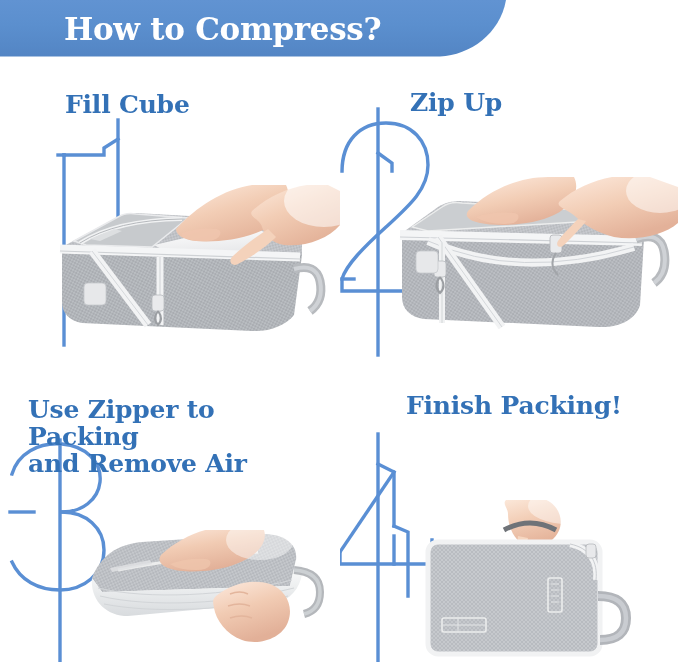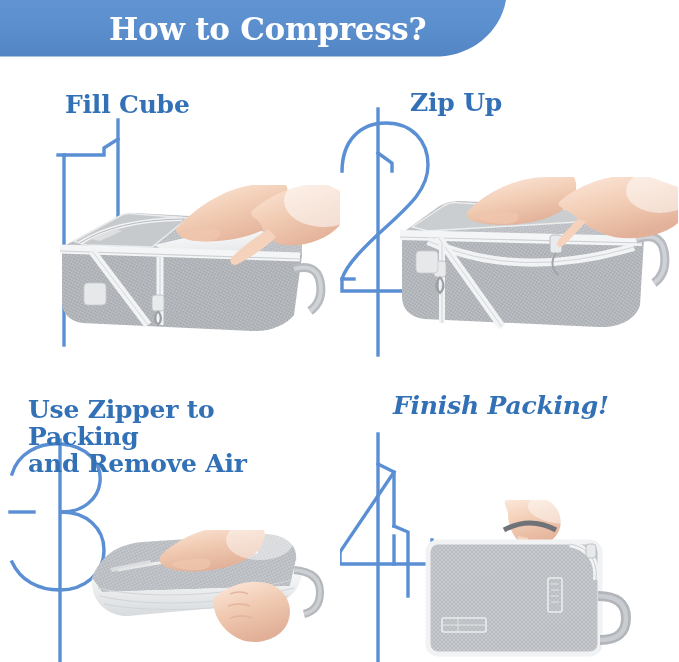--- a/index.html
+++ b/index.html
@@ -41,21 +41,20 @@
     top: 7px;
     width: 420px;
     height: 44px;
     line-height: 44px;
     color: #ffffff;
     font-family: "DejaVu Serif", serif;
     font-weight: bold;
     font-size: 31px;
     letter-spacing: -0.3px;
     white-space: nowrap;
-    margin-left: 45px;
   }
 
   
   .grid {
     position: absolute;
     left: 0;
     top: 57px;
     width: 540px;
     height: 605px;
   }
@@ -76,21 +75,21 @@
     font-weight: bold;
     font-size: 25px;
     line-height: 27px;
     letter-spacing: -0.2px;
     white-space: pre-line;
     z-index: 6;
   }
   .step-1 .step-title { left: 65px; top: 34px; }
   .step-2 .step-title { left: 70px; top: 32px; }
   .step-3 .step-title { left: 28px;  top: 36px; width: 300px; }
-  .step-4 .step-title { left: 53px; top: 32px; font-style: italic; }
+  .step-4 .step-title { left: 66px; top: 32px; }
 
   
   .numeral {
     position: absolute;
     z-index: 4;
     pointer-events: none;
   }
   .step-1 .numeral { left: 6px;  top: 60px; }
   .step-2 .numeral { left: 0px;  top: 50px; }
   .step-3 .numeral { left: 4px;  top: 78px; }

